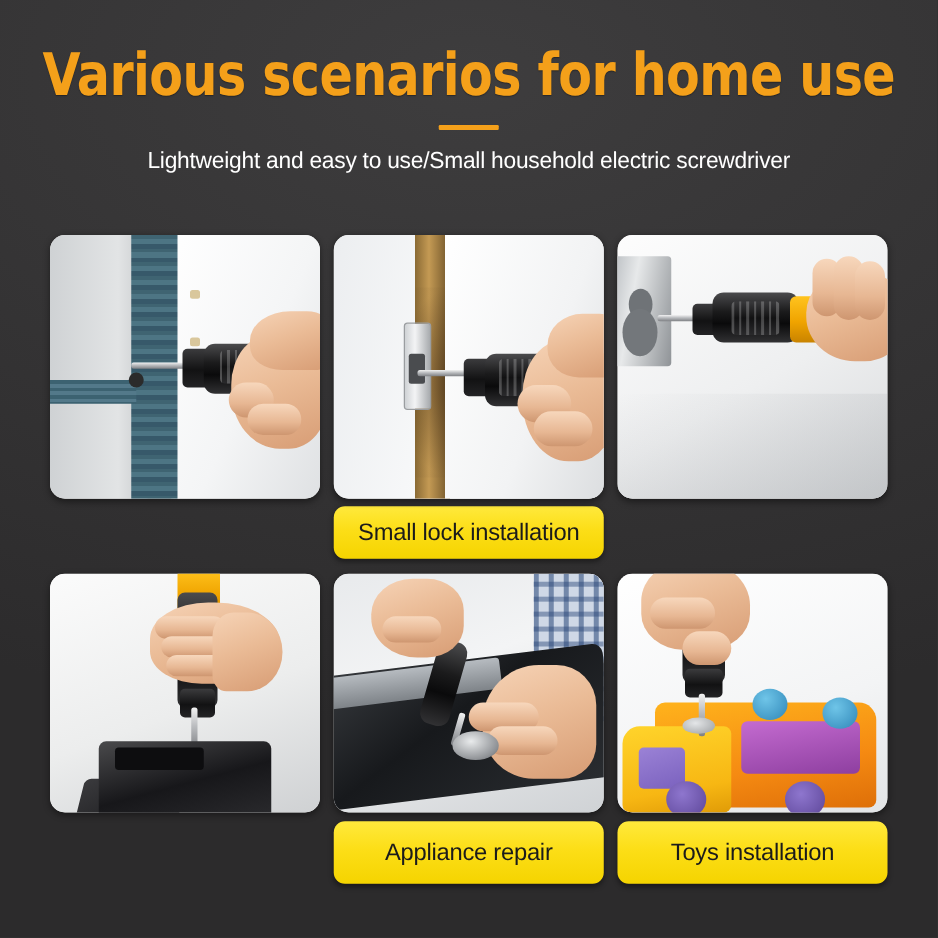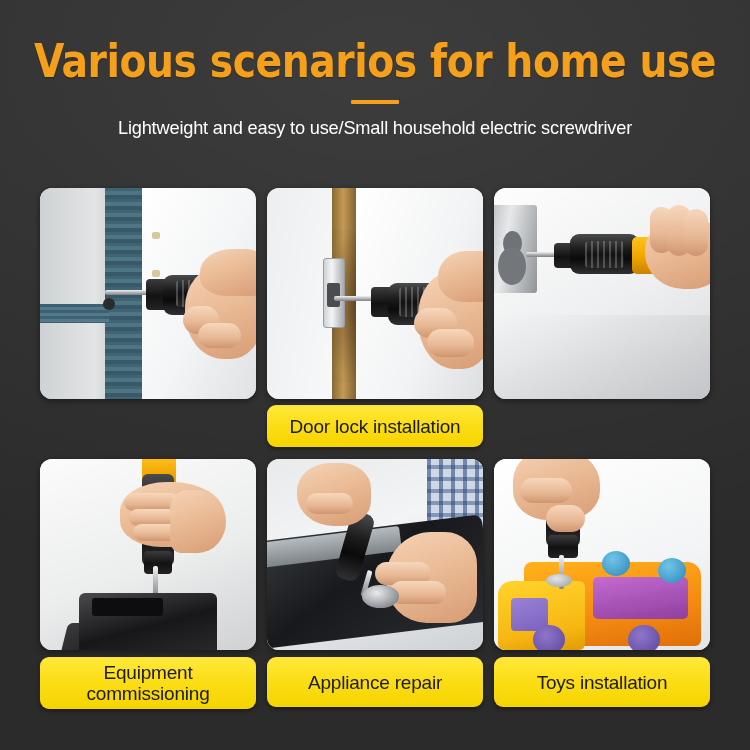--- a/index.html
+++ b/index.html
@@ -296,21 +296,21 @@
           <div class="bit" style="left:31%; top:51%; width:20%; height:5px;"></div>
           <div class="tool-nose" style="left:48%; top:47%; width:11%; height:14%;"></div>
           <div class="tool-body" style="left:56%; top:45%; width:26%; height:20%;"></div>
           <div class="tool-grip" style="left:61%; top:47%; width:14%; height:14%;"></div>
           <div class="hand" style="left:70%; top:40%; width:34%; height:46%;"></div>
           <div class="finger" style="left:68%; top:57%; width:20%; height:14%;"></div>
           <div class="finger" style="left:74%; top:67%; width:22%; height:13%;"></div>
           <div class="hand" style="left:79%; top:30%; width:26%; height:24%; border-radius:50% 25% 20% 45%;"></div>
         </div>
       </div>
-      <div class="label">Door lock installation</div>
+      <div class="label">Small lock installation</div>
     </div>
 
     <div class="card row1">
       <div class="photo">
         <div class="scene">
           <div class="s3-bg"></div>
           <div class="s3-hinge"></div>
           <div class="s3-cup"></div>
           <div class="bit" style="left:15%; top:30.5%; width:16%; height:5px;"></div>
           <div class="tool-nose" style="left:28%; top:26%; width:10%; height:12%;"></div>
@@ -337,22 +337,20 @@
           <div class="hand" style="left:37%; top:12%; width:48%; height:34%; border-radius:45% 50% 35% 40%;"></div>
           <div class="finger" style="left:39%; top:18%; width:26%; height:9%;"></div>
           <div class="finger" style="left:41%; top:26%; width:24%; height:9%;"></div>
           <div class="finger" style="left:43%; top:34%; width:22%; height:9%;"></div>
           <div class="hand" style="left:60%; top:16%; width:26%; height:33%; border-radius:30% 50% 50% 20%;"></div>
           <div class="s4-vise2"></div>
           <div class="s4-vise"></div>
           <div class="s4-jaw"></div>
         </div>
       </div>
-      <div class="label">Equipment
-commissioning</div>
     </div>
 
     <div class="card row2">
       <div class="photo">
         <div class="scene">
           <div class="s5-bg"></div>
           <div class="s5-shirt"></div>
           <div class="s5-panel"></div>
           <div class="s5-strip"></div>
           <div class="tool-yellow" style="left:32%; top:14%; width:12%; height:20%; transform:rotate(16deg);"></div>

